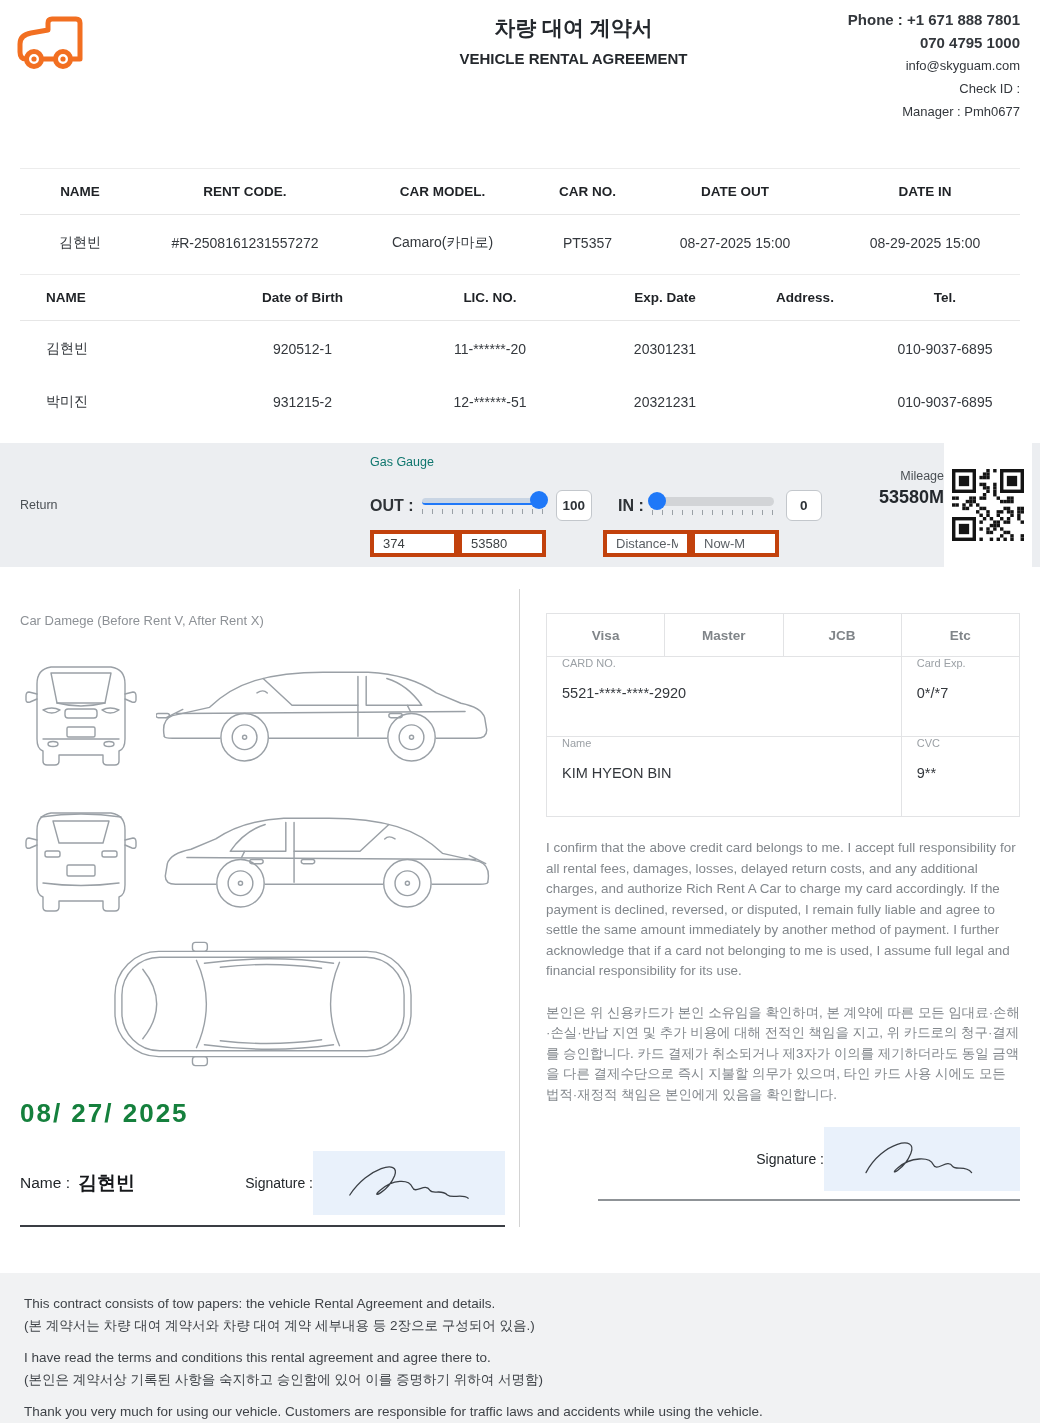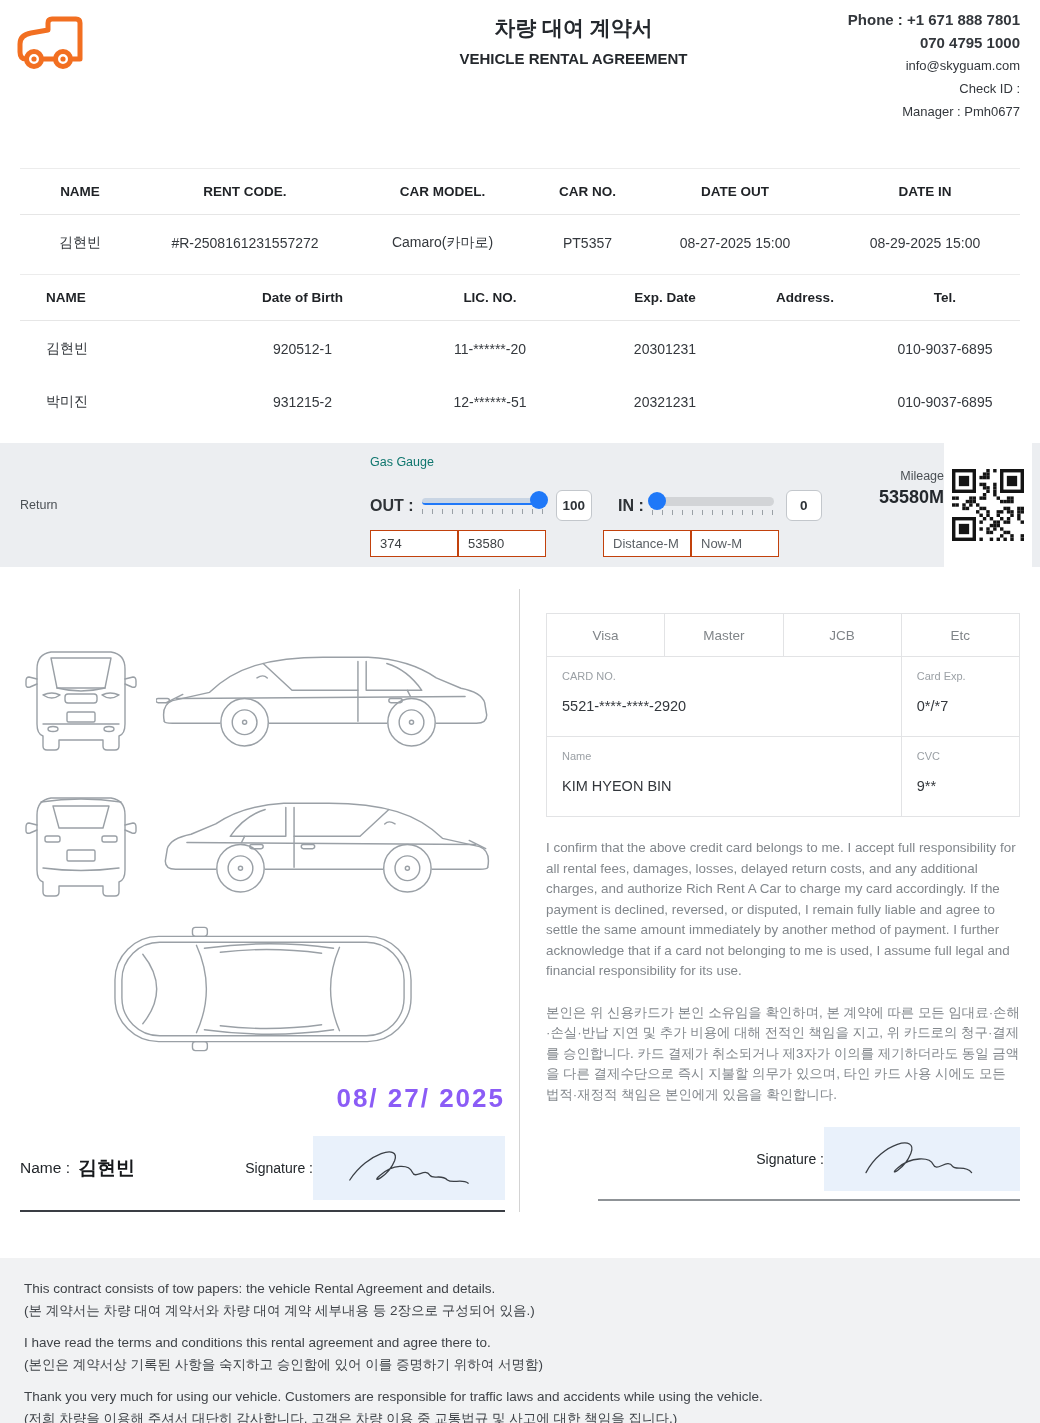--- a/index.html
+++ b/index.html
@@ -47,53 +47,53 @@
   .in-track { height:9px; background:#d2d4d7; }
   .thumb { position:absolute; top:50%; width:18px; height:18px; border-radius:50%; background:#1f78f8; transform:translateY(-50%); }
   .thumb.right { right:-4px; }
   .thumb.left { left:-4px; }
   .ticks { height:5px; margin-top:4px;
     background-image:repeating-linear-gradient(90deg,#9aa0a6 0 1px,transparent 1px 10px); }
   .vbox { min-width:36px; height:31px; padding:0 6px; border:1px solid #c3c7cc; border-radius:6px; background:#fff;
     display:flex; align-items:center; justify-content:center; font-weight:700; font-size:13.5px; color:#2d3237; margin-left:12px; }
   .in-group { margin-left:26px; }
   .inputs-row { display:flex; margin-top:9px; }
-  .ginput { height:27px; border:1px solid #c2410c; background:#fff; padding:0 9px; font-size:13px; color:#3c4043;
+  .ginput { height:27px; border:4px solid #c2410c; background:#fff; padding:0 9px; font-size:13px; color:#3c4043;
     width:88px; font-family:"Liberation Sans", sans-serif; }
   .ginput + .ginput { }
   .ginput::placeholder { color:#5a5f64; opacity:1; }
   .gap1 { width:57px; }
   .mileage { width:108px; padding-top:16px; text-align:right; padding-left:6px; }
   .mil-label { font-size:12.5px; color:#4b5055; }
   .mil-value { font-size:18px; font-weight:700; color:#24282d; margin-top:4px; }
   .qr-box { width:88px; background:#fff; display:flex; align-items:center; justify-content:center; margin:-10px 0; }
   .qr-box svg { width:72px; height:72px; }
   
   .main { display:flex; margin-top:22px; padding:0 20px; }
   .colL { width:500px; border-right:1px solid #d3d3d3; padding:24px 14px 0 0; }
   .colR { flex:1; padding:24px 0 0 26px; }
   .dmg-title { font-size:13px; color:#8d9196; }
   .cars { margin-top:14px; }
   .car-row { display:flex; align-items:center; gap:14px; margin-top:6px; }
   .car-svg { stroke:#9aa0a6; fill:none; stroke-width:1.4; stroke-linejoin:round; stroke-linecap:round; }
   .flip { transform:scaleX(-1); }
   .top-wrap { display:flex; justify-content:center; margin-top:10px; }
-  .dmg-date { text-align:right; font-size:26px; font-weight:700; color:#8b5cf6; letter-spacing:2px; margin-top:28px; }
+  .dmg-date { text-align:left; font-size:26px; font-weight:700; color:#15803d; letter-spacing:2px; margin-top:28px; }
   .sig-row-l { display:flex; align-items:center; margin-top:22px; margin-right:0;
     border-bottom:2px solid #3a3e44; padding-bottom:10px; }
   .name-label { font-size:15.5px; color:#23272b; }
   .name-value { font-size:19px; font-weight:700; color:#16181b; margin-left:8px; }
   .sig-label { font-size:14px; color:#23272b; margin-left:auto; }
   .sig-box { width:192px; height:64px; background:#e9f1fb; display:flex; align-items:center; justify-content:center; }
   .sig-box svg { width:170px; height:56px; }
   
   table.card { width:100%; border-collapse:collapse; table-layout:fixed; }
   table.card th, table.card td { border:1px solid #e2e3e5; }
-  table.card th { height:43px; font-size:13.5px; font-weight:400; color:#808589; text-align:center; }
-  .cc-cell { padding:13px 15px; height:80px; vertical-align:top;margin-top:36px; }
+  table.card th { height:43px; font-size:13.5px; font-weight:700; color:#808589; text-align:center; }
+  .cc-cell { padding:0 15px; height:80px; vertical-align:top;margin-top:36px; }
   .cc-label { font-size:11px; color:#9ba0a5; }
   .cc-value { font-size:14.5px; color:#33373c; margin-top:16px; }
   .para { font-size:13.4px; line-height:20.5px; color:#82878c; margin-top:21px; }
   .sig-row-r { display:flex; align-items:center; justify-content:flex-end; margin-top:22px; margin-left:52px;
     border-bottom:2px solid #8f9397; padding-bottom:8px; }
   .sig-row-r .sig-label { margin-left:0; }
   .sig-box.r { width:196px; }
   
   .notes { margin-top:46px; background:#f1f2f3; padding:20px 24px 18px; }
   .note-pair { margin-bottom:11px; }
@@ -337,20 +337,21 @@
         <rect x="0" y="47.6" width="23.8" height="23.8"></rect>
         <rect x="3.4" y="51" width="17" height="17" fill="#fff"></rect>
         <rect x="6.8" y="54.4" width="10.2" height="10.2"></rect>
       </svg>
   </div>
 </div>
 
 <div class="main">
 
   <div class="colL">
+    <div class="dmg-title">Car Damege (Before Rent V, After Rent X)</div>
     <div class="cars">
       <div class="car-row">
         <svg class="car-svg" width="122" height="140" viewBox="0 0 120 140">
           <path d="M16,42 Q16,27 30,25 L90,25 Q104,27 104,42 L104,97 Q104,107 98,109 L98,119 Q98,123 94,123 L86,123 Q82,123 82,119 L82,113 L38,113 L38,119 Q38,123 34,123 L26,123 Q22,123 22,119 L22,109 Q16,107 16,97 Z"></path>
           <path d="M30,31 L90,31 L84,61 L36,61 Z"></path>
           <path d="M36,61 Q60,67 84,61"></path>
           <path d="M22,68 Q31,64 39,68 Q31,74 22,68 Z"></path>
           <path d="M98,68 Q89,64 81,68 Q89,74 98,68 Z"></path>
           <rect x="44" y="67" width="32" height="9" rx="3"></rect>
           <rect x="46" y="85" width="28" height="10" rx="1.5"></rect>

